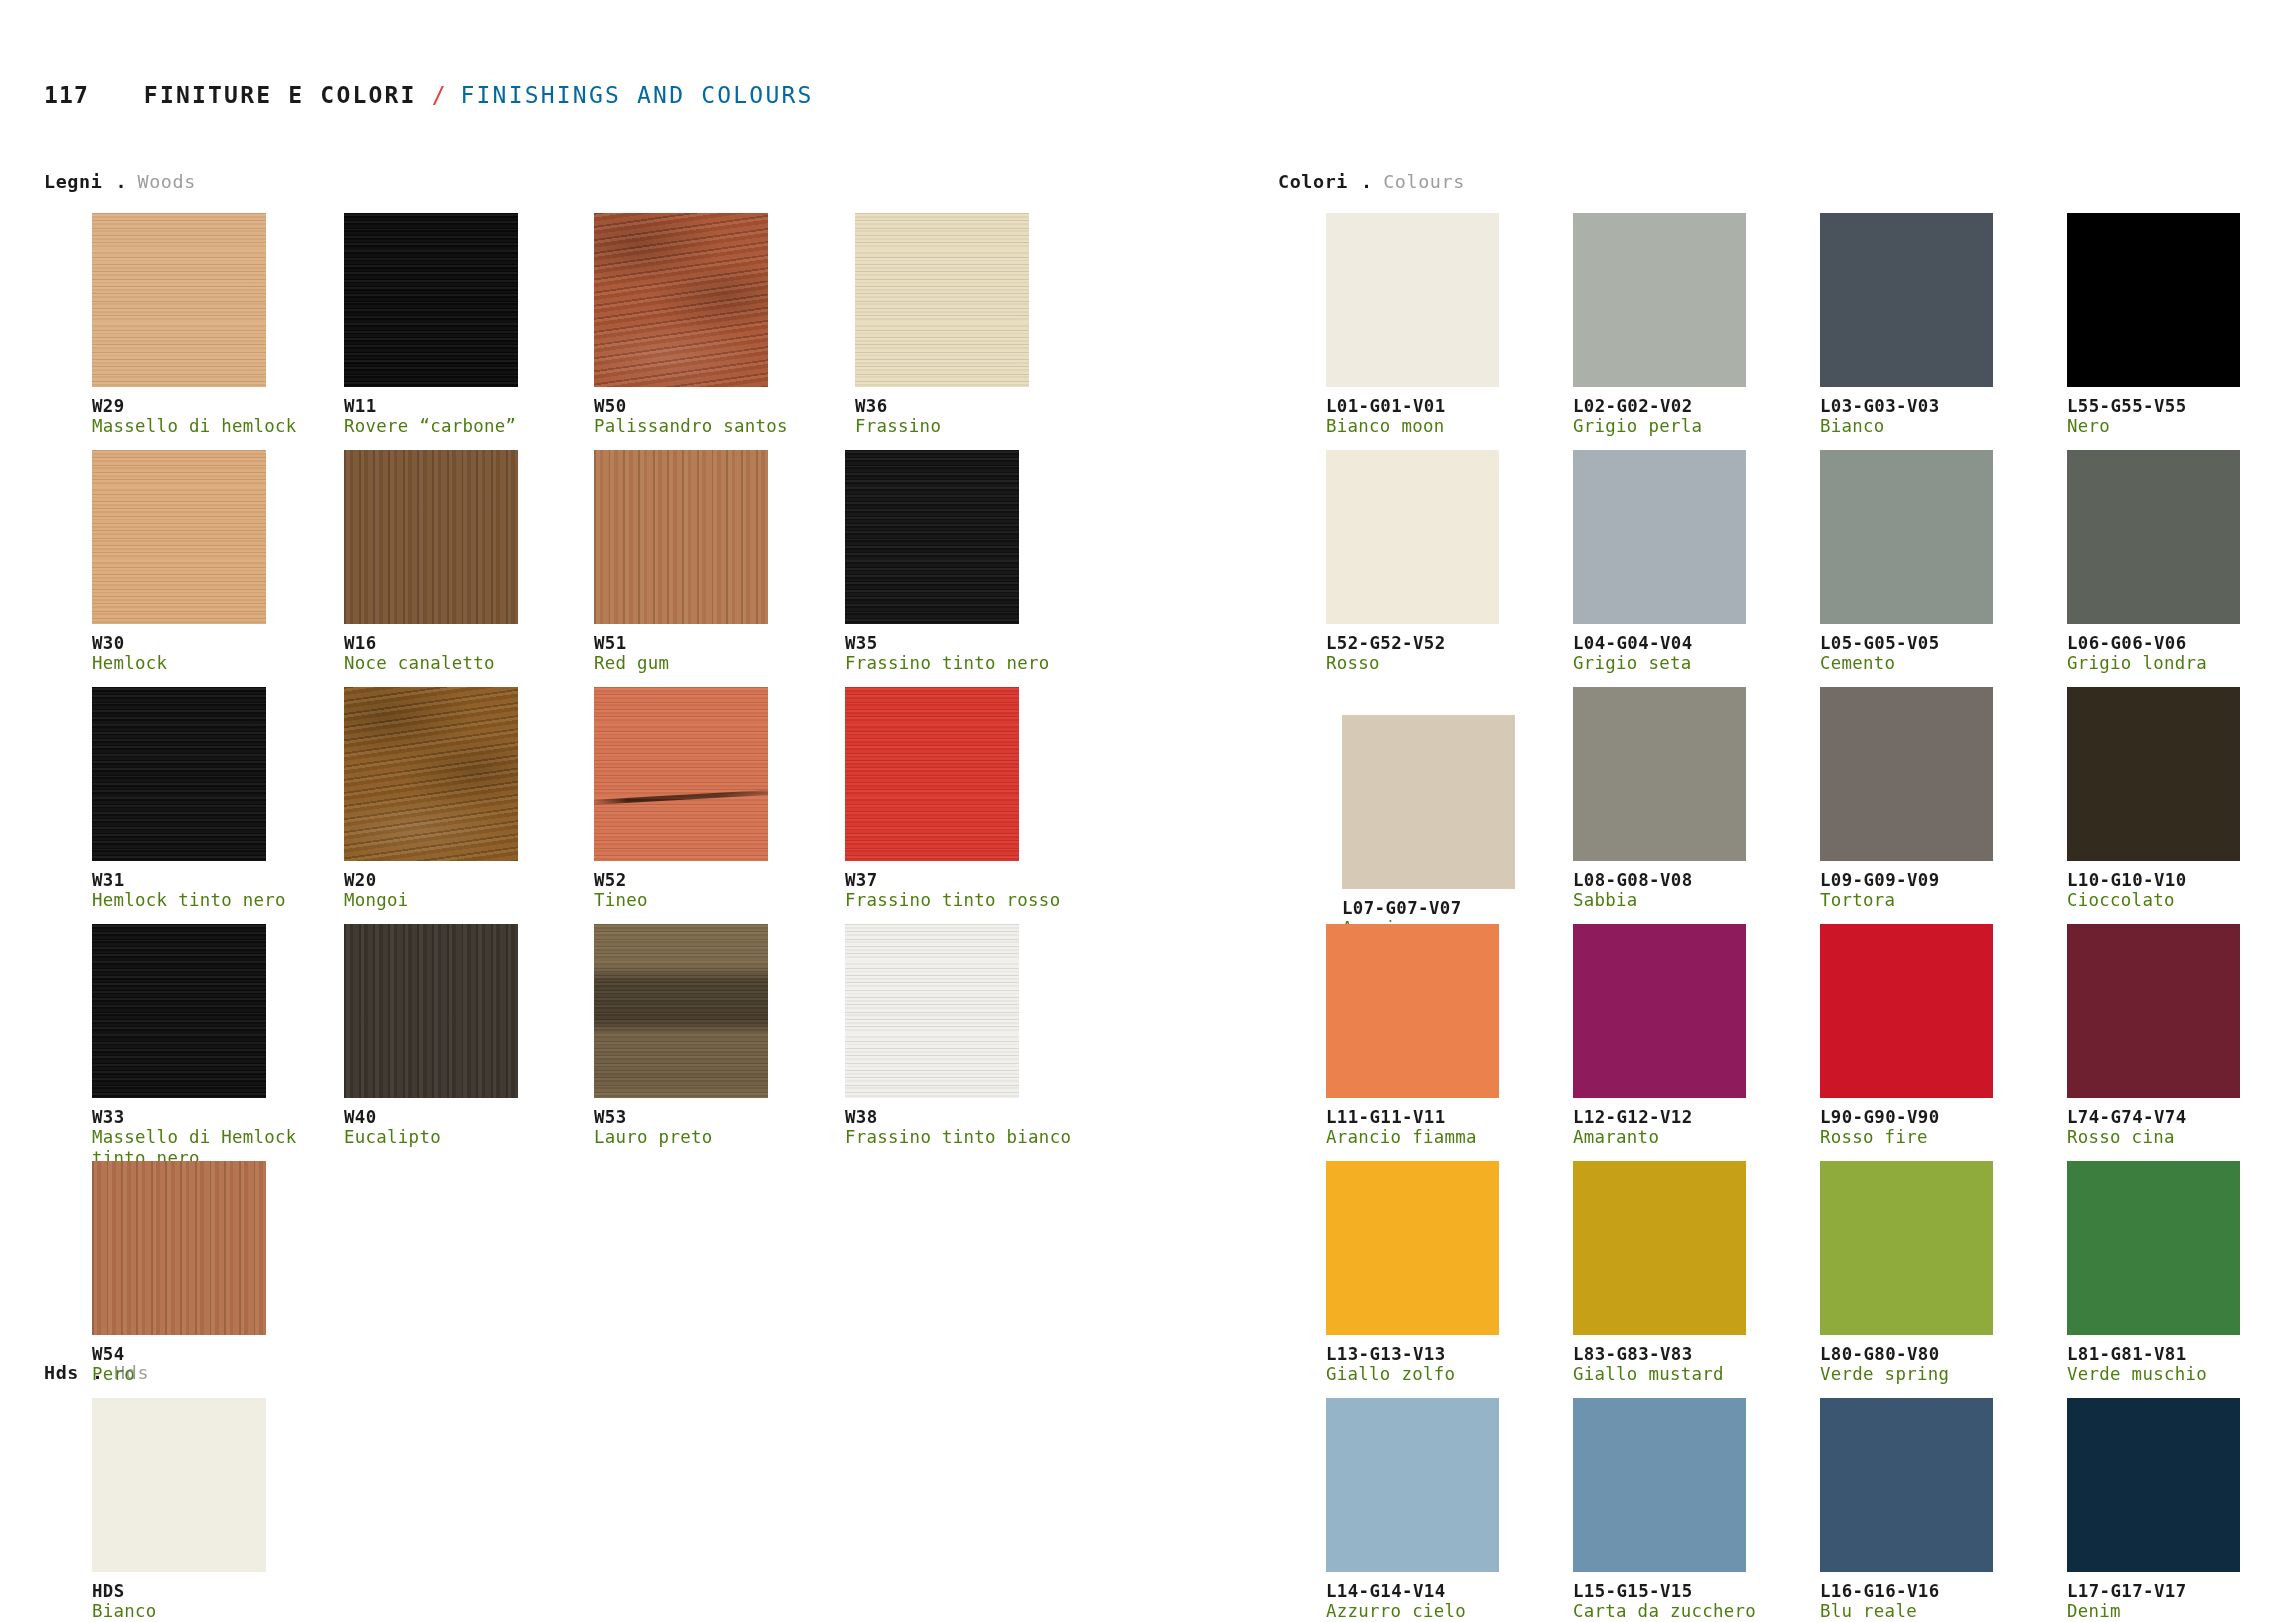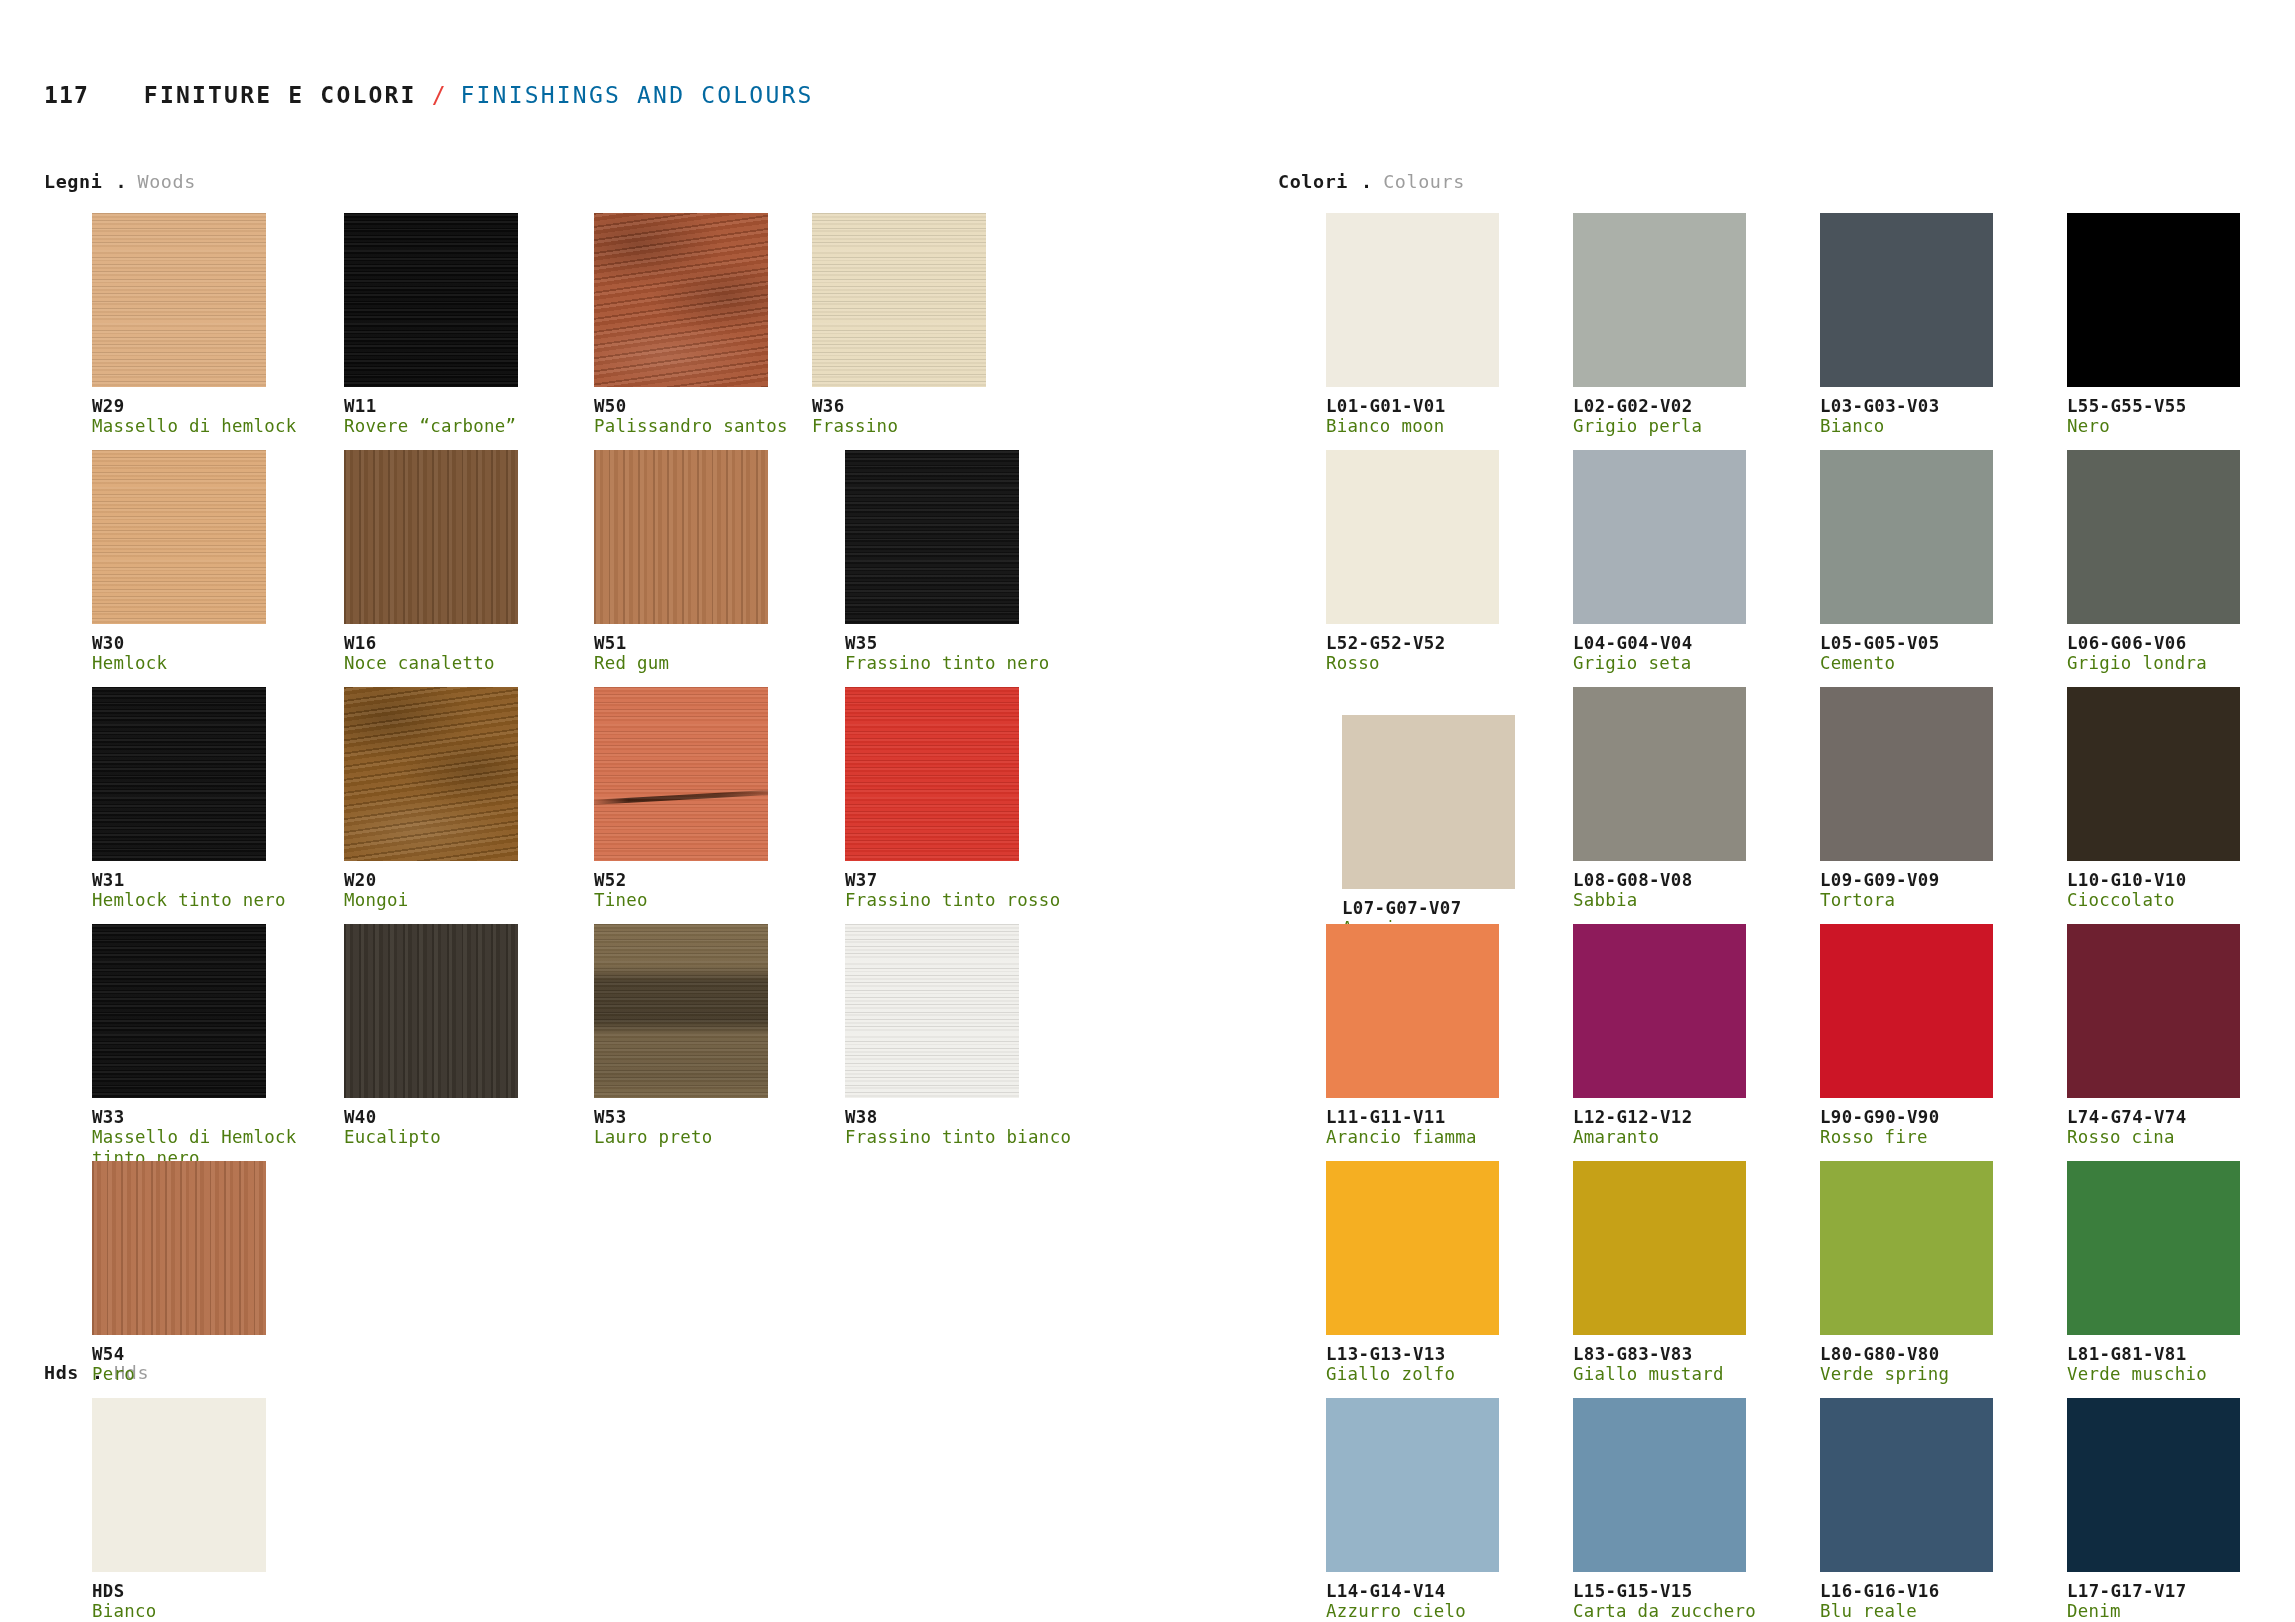--- a/index.html
+++ b/index.html
@@ -217,21 +217,21 @@
       <div class="cell" style="left: 296px; top: 213px;">
         <div class="sw grain-h" style="background: rgb(9, 9, 9);"></div>
         <div class="code">W11</div>
         <div class="name">Rovere “carbone”</div>
       </div>
       <div class="cell" style="left: 546px; top: 213px;">
         <div class="sw grain-d blotch" style="background: rgb(168, 84, 51);"></div>
         <div class="code">W50</div>
         <div class="name">Palissandro santos</div>
       </div>
-      <div class="cell" style="left: 764px; top: 213px;">
+      <div class="cell" style="left: 807px; top: 213px;">
         <div class="sw grain-h" style="background: rgb(232, 220, 190);"></div>
         <div class="code">W36</div>
         <div class="name">Frassino</div>
       </div>
       <div class="cell" style="left: 44px; top: 450px;">
         <div class="sw grain-h" style="background: rgb(220, 169, 120);"></div>
         <div class="code">W30</div>
         <div class="name">Hemlock</div>
       </div>
       <div class="cell" style="left: 296px; top: 450px;">

